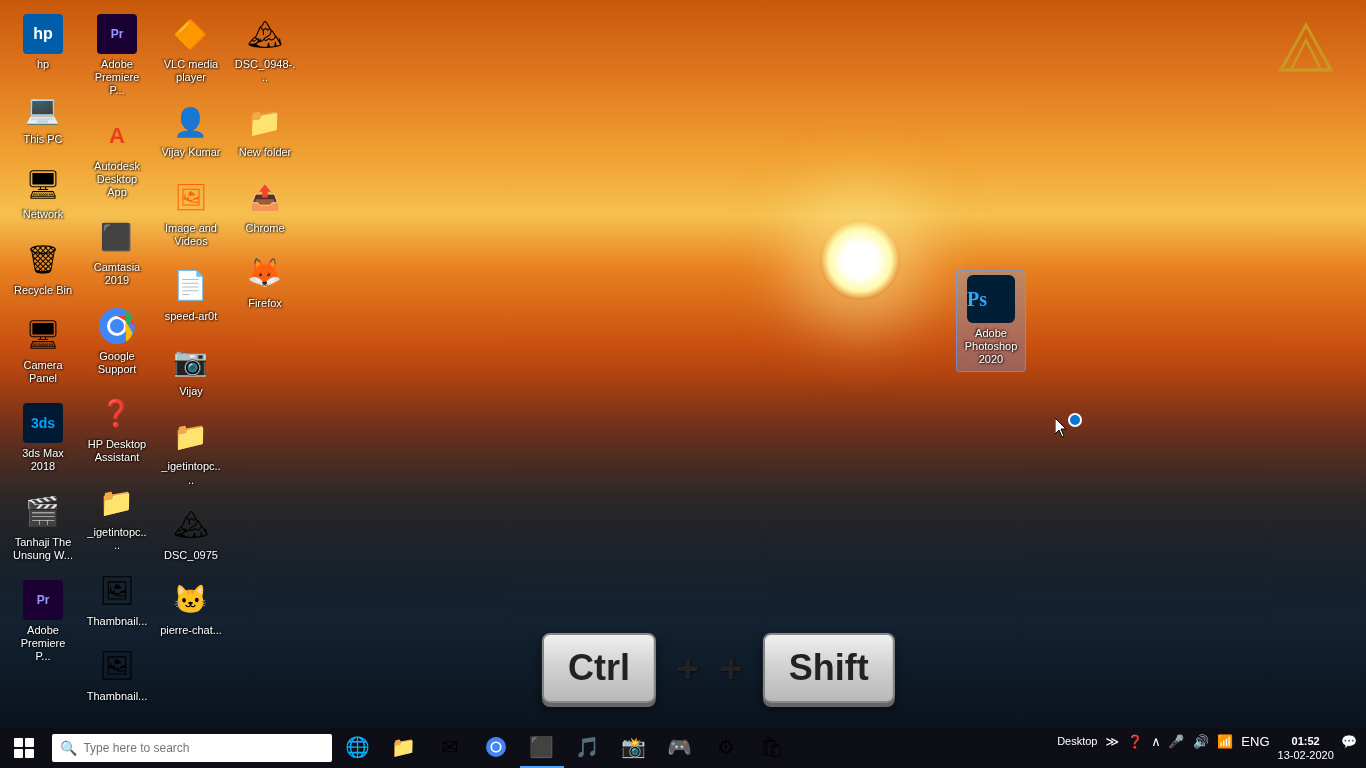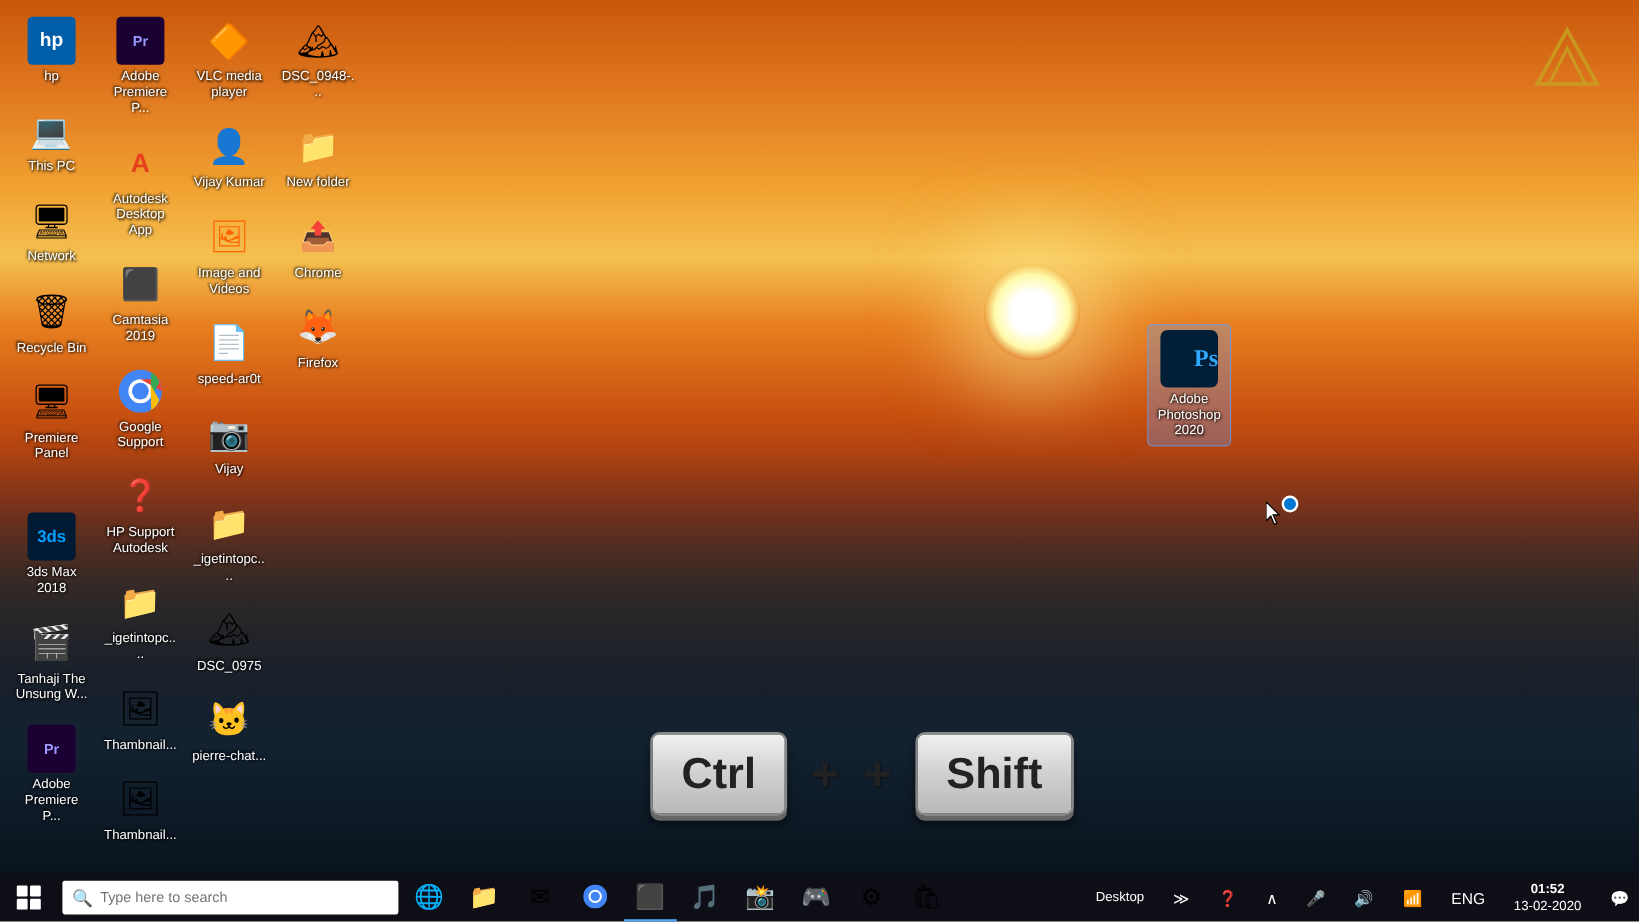--- a/index.html
+++ b/index.html
@@ -114,21 +114,21 @@
       z-index: 3;
     }
     .ps-icon-container .desktop-icon {
       background: rgba(100,160,255,0.3);
       border: 1px solid rgba(100,160,255,0.6);
     }
 
     
     #keyboard-shortcut {
       position: absolute;
-      bottom: 88px;
+      bottom: 65px;
       left: 50%;
       transform: translateX(-40%);
       display: flex;
       align-items: center;
       gap: 20px;
       z-index: 10;
     }
 
     .key-cap {
       background: linear-gradient(180deg, #f0f0f0 0%, #d0d0d0 50%, #b8b8b8 100%);
@@ -235,22 +235,21 @@
       justify-content: center;
       cursor: pointer;
       font-size: 20px;
       border-bottom: 2px solid transparent;
     }
     .tb-app.active { border-bottom: 2px solid #4da6ff; }
 
     #system-tray {
       margin-left: auto;
       display: flex;
-      align-items: center;
-      gap: 24px;
+      gap: 8px;
       padding-right: 8px;
     }
 
     .tray-text {
       color: white;
       font-size: 11px;
       text-align: center;
       line-height: 1.3;
     }
 
@@ -317,24 +316,24 @@
     <div class="desktop-icon">
       <div class="icon-img">🖥</div>
       <span class="icon-label">Network</span>
     </div>
     <div class="desktop-icon">
       <div class="icon-img">🗑</div>
       <span class="icon-label">Recycle Bin</span>
     </div>
     <div class="desktop-icon">
       <div class="icon-img">🖥</div>
-      <span class="icon-label">Premiere Panel</span>
-    </div>
-    <div class="desktop-icon">
-      <div class="icon-img" style="font-size:14px; font-weight:bold; color:#00a0ff; background:#001a33; border-radius:4px; width:40px; height:40px; display:flex; align-items:center; justify-content:center;margin-top:24px;">3ds</div>
+      <span class="icon-label">Camera Panel</span>
+    </div>
+    <div class="desktop-icon">
+      <div class="icon-img" style="font-size:14px; font-weight:bold; color:#00a0ff; background:#001a33; border-radius:4px; width:40px; height:40px; display:flex; align-items:center; justify-content:center;">3ds</div>
       <span class="icon-label">3ds Max 2018</span>
     </div>
     <div class="desktop-icon">
       <div class="icon-img">🎬</div>
       <span class="icon-label">Tanhaji The Unsung W...</span>
     </div>
     <div class="desktop-icon">
       <div class="icon-img" style="background:#1a0033; border-radius:4px; width:40px; height:40px; display:flex; align-items:center; justify-content:center; color:#9999ff; font-weight:bold; font-size:12px;">Pr</div>
       <span class="icon-label">Adobe Premiere P...</span>
     </div>
@@ -361,21 +360,21 @@
           <circle cx="18" cy="18" r="7" fill="#4285f4"></circle>
           <path d="M18 8 L32 8 A14 14 0 0 1 36 18" fill="#ea4335" transform="rotate(0,18,18)"></path>
           <path d="M18 8 L4 8 A14 14 0 0 0 0 18" fill="#34a853" transform="rotate(120,18,18) translate(0,0)"></path>
           <path d="M18 28 L4 28 A14 14 0 0 1 0 18" fill="#fbbc05" transform="rotate(240,18,18)"></path>
         </svg>
       </div>
       <span class="icon-label">Google Support</span>
     </div>
     <div class="desktop-icon">
       <div class="icon-img" style="color:#0096d6; font-size:26px;">❓</div>
-      <span class="icon-label">HP Support Autodesk</span>
+      <span class="icon-label">HP Desktop Assistant</span>
     </div>
     <div class="desktop-icon">
       <div class="icon-img">📁</div>
       <span class="icon-label">_igetintopc....</span>
     </div>
     <div class="desktop-icon">
       <div class="icon-img">🖼</div>
       <span class="icon-label">Thambnail...</span>
     </div>
     <div class="desktop-icon">
@@ -433,21 +432,21 @@
       <span class="icon-label">Chrome</span>
     </div>
     <div class="desktop-icon">
       <div class="icon-img">🦊</div>
       <span class="icon-label">Firefox</span>
     </div>
   </div>
 
   <div class="ps-icon-container">
     <div class="desktop-icon">
-      <div class="icon-img icon-ps" style="width:48px; height:48px; background:#001e36; border-radius:6px; display:flex; align-items:center; justify-content:flex-end;">
+      <div class="icon-img icon-ps" style="width:48px; height:48px; background:#001e36; border-radius:6px; display:flex; align-items:center; justify-content:flex-start;">
         <span style="color:#31a8ff; font-weight:bold; font-size:20px; font-family:serif;">Ps</span>
       </div>
       <span class="icon-label">Adobe Photoshop 2020</span>
     </div>
   </div>
 
 </div>
 
 <div id="keyboard-shortcut">
   <div class="key-cap">Ctrl</div>

